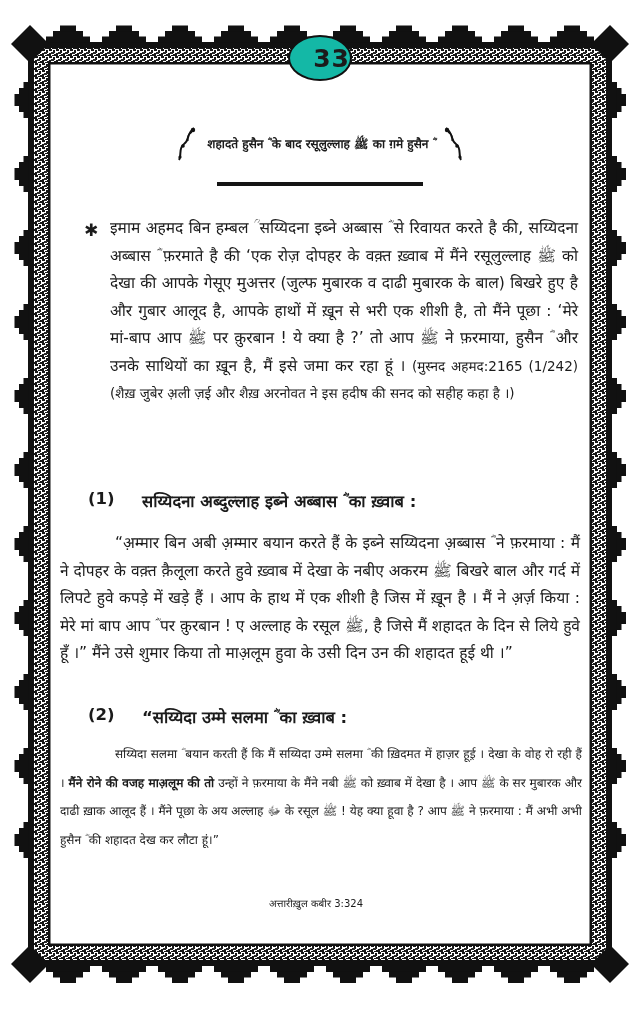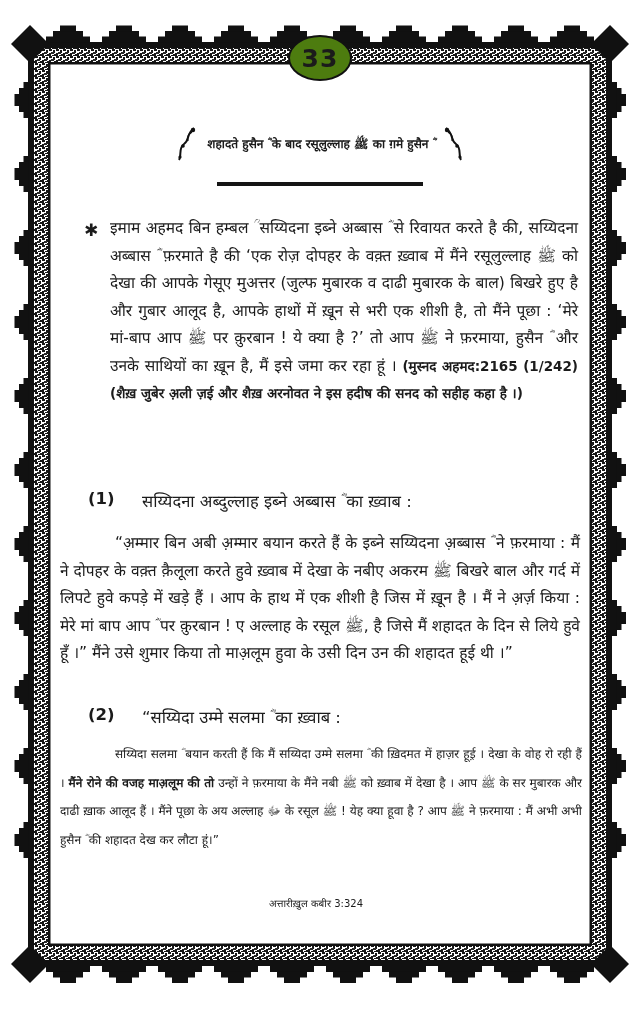--- a/index.html
+++ b/index.html
@@ -6,22 +6,22 @@
   body{
     width:640px;height:1024px;position:relative;overflow:hidden;
     background:#ffffff;
     font-family:"DejaVu Sans", sans-serif;
     color:#1b1b1b;
   }
   .page{position:absolute;inset:0;}
   #frame-svg{position:absolute;left:0;top:0;}
   .page-number-oval{
     position:absolute;left:288px;top:35px;width:60px;height:42px;
-    background:#4d7c0f;border:2.5px solid #111;border-radius:50%;
-    display:flex;align-items:center;justify-content:center;
+    background:#14b8a6;border:2.5px solid #111;border-radius:50%;
+    display:flex;align-items:center;justify-content:flex-end;
     z-index:5;
   }
   .page-number-oval span{font-size:25px;font-weight:700;letter-spacing:1px;}
   .content{
     position:absolute;left:60px;top:0;width:520px;height:960px;z-index:3;
   }
   .title-row{
     position:absolute;top:126px;left:0;width:520px;
     display:flex;align-items:center;justify-content:center;gap:9px;
   }
@@ -33,24 +33,24 @@
     position:absolute;top:182px;left:157px;width:206px;height:3.5px;background:#151515;
   }
   .para1{
     position:absolute;top:215px;left:0;width:518px;
     padding-left:50px;box-sizing:border-box;
     text-align:justify;font-size:15.5px;line-height:27.5px;
   }
   .para1 .bullet{
     position:absolute;left:24px;top:2px;font-size:17px;font-weight:700;
   }
-  .para1 .cite{font-size:13.5px;font-weight:700;}
+  .para1 .cite{font-size:13.5px;font-weight:400;}
   .sec-row{position:absolute;left:0;width:520px;}
   .sec-row .sec-num{position:absolute;left:28px;top:0;font-weight:700;font-size:16.5px;}
-  .sec-row .sec-title{position:absolute;left:82px;top:0;font-weight:400;font-size:16.5px;}
+  .sec-row .sec-title{position:absolute;left:82px;top:0;font-weight:700;font-size:16.5px;}
   .sec1-row{top:489px;}
   .sec1-body{
     position:absolute;top:530px;left:0;width:520px;
     text-align:justify;text-indent:55px;
     font-size:15.5px;line-height:27.5px;
   }
   .sec2-row{top:705px;}
   .sec2-body{
     position:absolute;top:740px;left:0;width:522px;
     text-align:justify;text-indent:55px;

